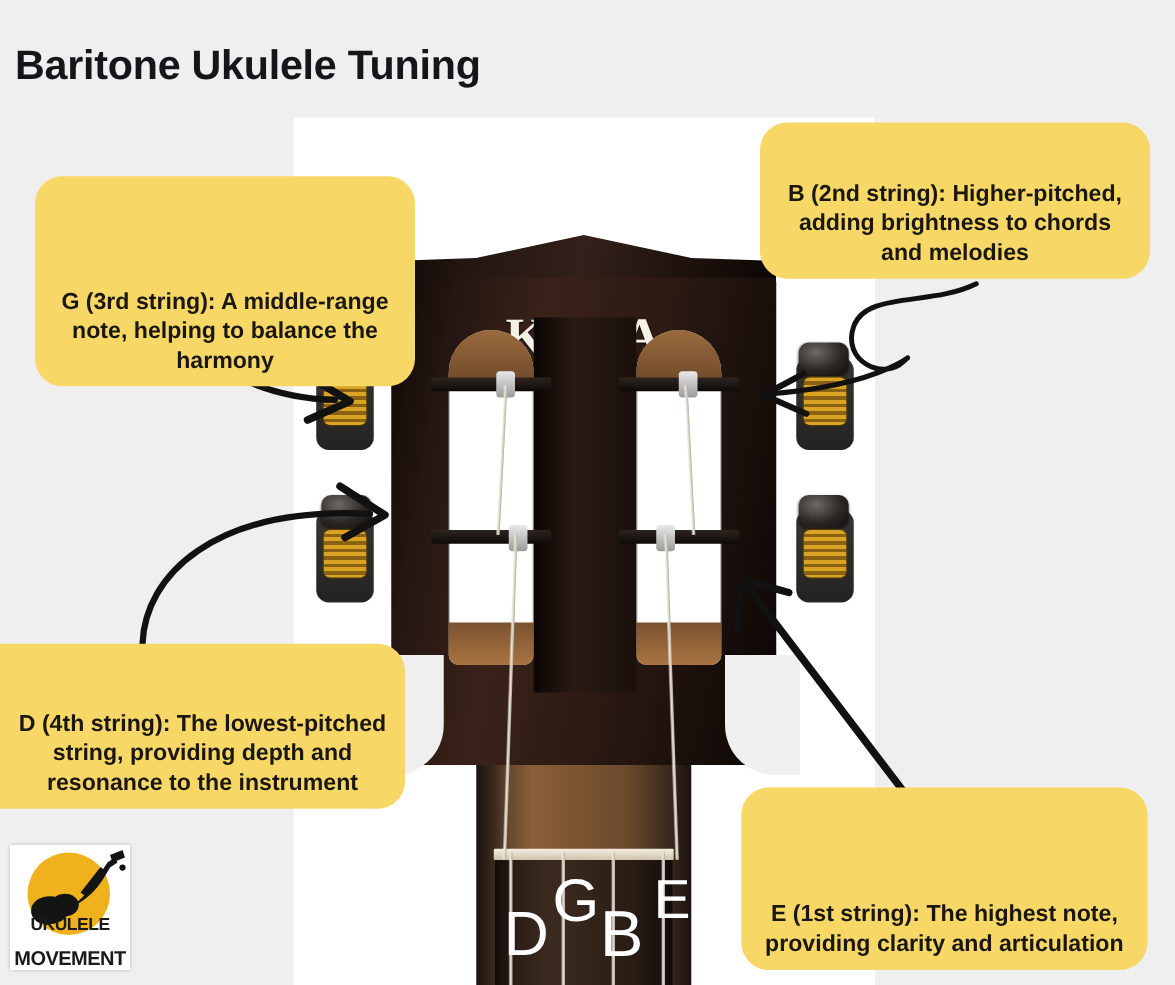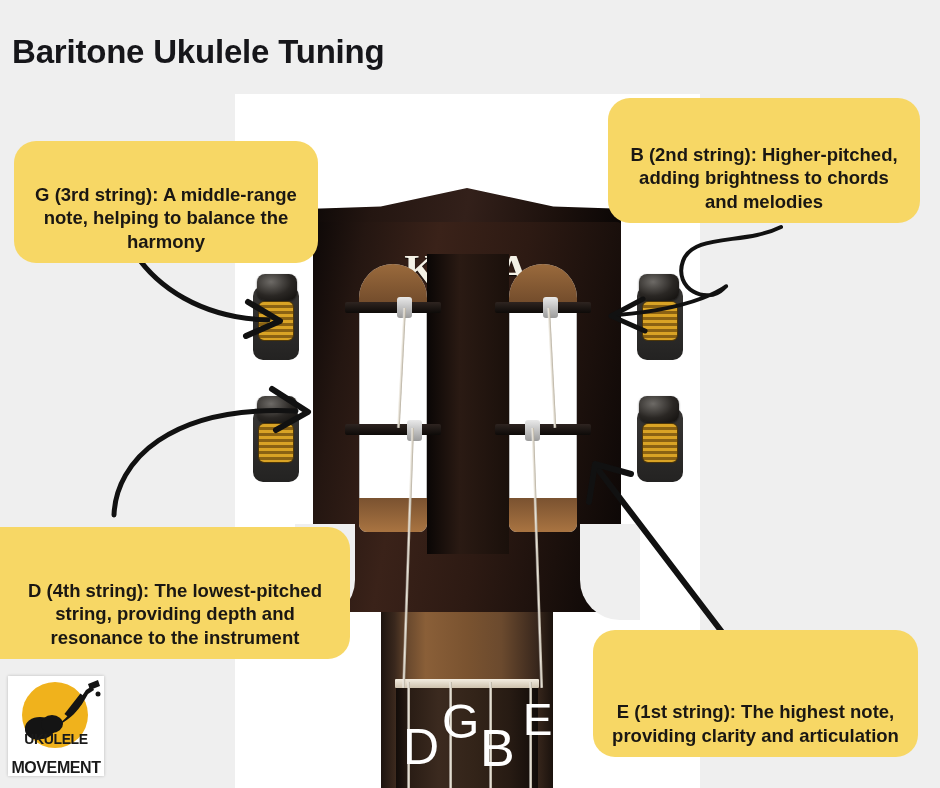--- a/index.html
+++ b/index.html
@@ -243,25 +243,25 @@
     font-weight: 700;
     text-align: center;
     font-size: 18.5px;
     line-height: 1.26;
     display: flex;
     align-items: flex-end;
     justify-content: center;
     padding: 10px 14px;
     box-sizing: border-box;
   }
-  #callout-g { left: 14px;  top: 141px; width: 304px; height: 122px; }
+  #callout-g { left: 28px;  top: 141px; width: 304px; height: 168px; }
   #callout-b { left: 608px; top: 98px;  width: 312px; height: 125px; }
-  #callout-d { left: 0px;   top: 527px; width: 350px; height: 132px;
+  #callout-d { left: 0px;   top: 515px; width: 324px; height: 132px;
                border-radius: 0 22px 22px 0; }
-  #callout-e { left: 593px; top: 630px; width: 325px; height: 127px; }
+  #callout-e { left: 593px; top: 630px; width: 325px; height: 146px; }
 
   
   .arrow-svg { position: absolute; overflow: visible; }
   #arrow-g { left: 130px; top: 240px; }
   #arrow-d { left: 100px; top: 375px; }
   #arrow-b { left: 595px; top: 215px; }
   #arrow-e { left: 565px; top: 440px; }
 
   
   #logo {

